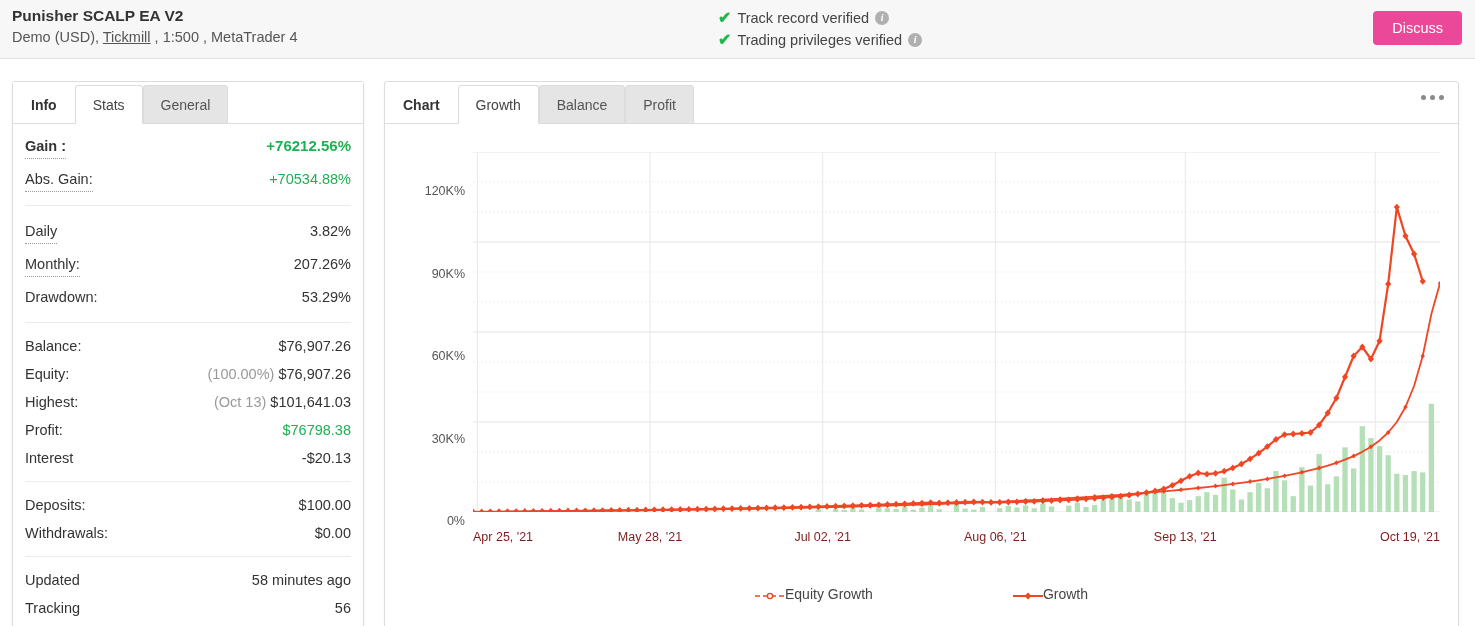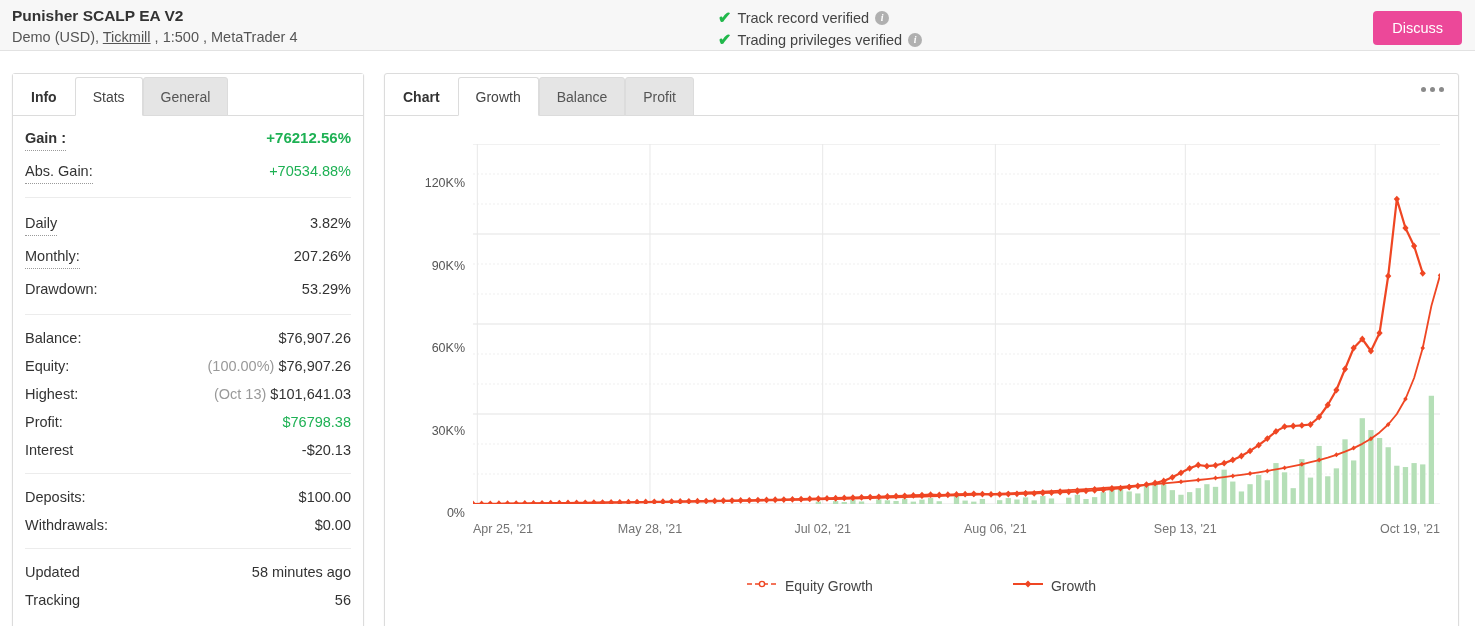--- a/index.html
+++ b/index.html
@@ -7,21 +7,21 @@
     margin: 0; padding: 0;
     width: 1475px; height: 626px;
     background: #ffffff;
     font-family: "Liberation Sans", sans-serif;
     overflow: hidden;
   }
 
   
   .header {
     position: relative;
-    height: 51px;
+    height: 59px;
     background: #f7f7f7;
     border-bottom: 1px solid #e2e2e2;
   }
   .hdr-left { position: absolute; left: 12px; top: 6px; }
   .hdr-title {
     font-size: 15.5px; font-weight: bold; color: #333; line-height: 20px;
     white-space: nowrap;
   }
   .hdr-sub {
     font-size: 14.5px; color: #555; line-height: 22px; white-space: nowrap;
@@ -129,29 +129,29 @@
     position: absolute;
     left: 88px; top: 28px; right: 18px; bottom: 128px;
   }
   .ylabels {
     position: absolute; left: 0; top: 20px; width: 80px; bottom: 128px;
     font-size: 12.5px; color: #555;
   }
   .ylabel { position: absolute; right: 0; text-align: right; white-space: nowrap; margin-top: 20px; }
   .xlabels {
     position: absolute; left: 88px; right: 18px; bottom: 90px; height: 20px;
-    font-size: 12.5px; color: #737373;
+    font-size: 12.5px; color: #7f1d1d;
   }
   .xlabel { position: absolute; white-space: nowrap; transform: translateX(-50%); }
   .legend {
     position: absolute; left: 0; right: 0; bottom: 38px;
     display: flex; justify-content: center; gap: 140px;
     font-size: 14px; color: #444;
   }
-  .legend-item { display: flex; align-items: flex-start; gap: 8px; cursor: pointer; }
+  .legend-item { display: flex; align-items: flex-end; gap: 0; cursor: pointer; }
   .lgn-swatch { width: 30px; height: 12px; position: relative; }
   .lgn-swatch svg { display: block; }
 </style>
 </head>
 <body>
 
 <div class="header">
   <div class="hdr-left">
     <div class="hdr-title">Punisher SCALP EA V2</div>
     <div class="hdr-sub"><span>Demo (USD), </span><a href="#">Tickmill</a><span> , 1:500 , MetaTrader 4</span></div>

